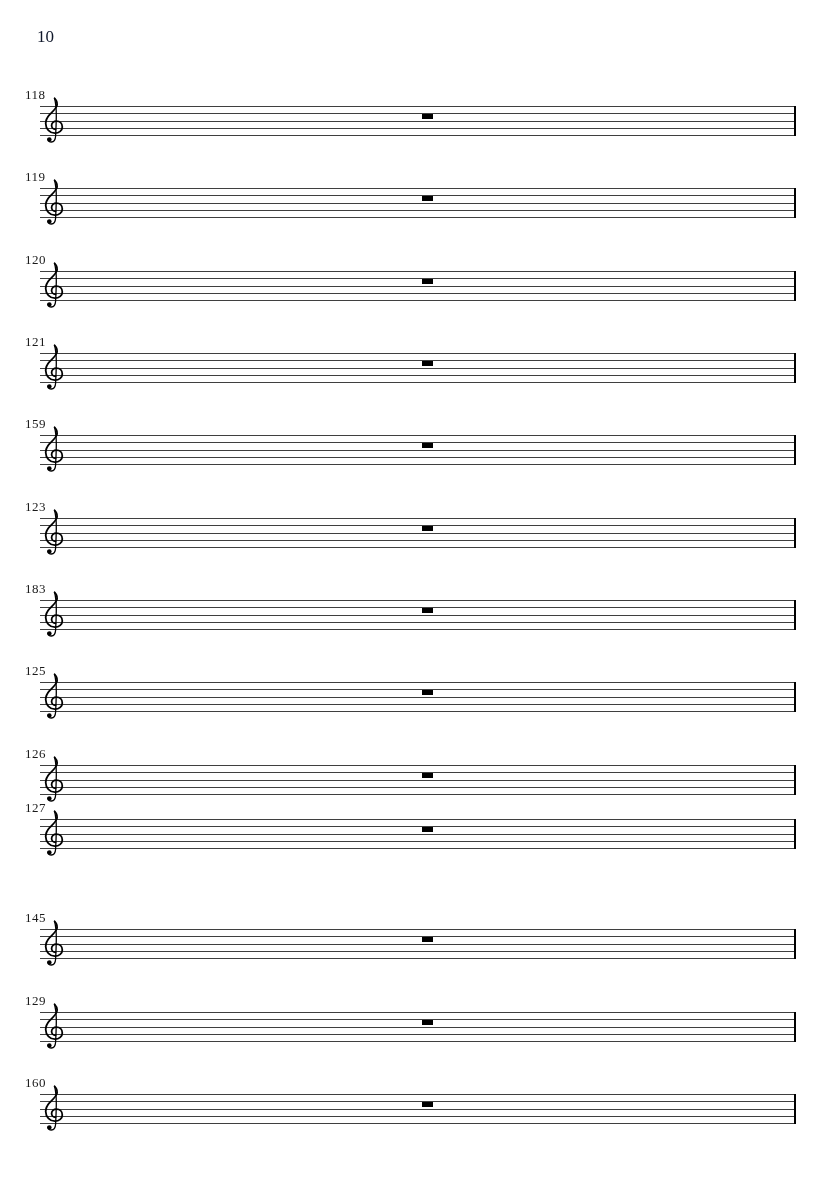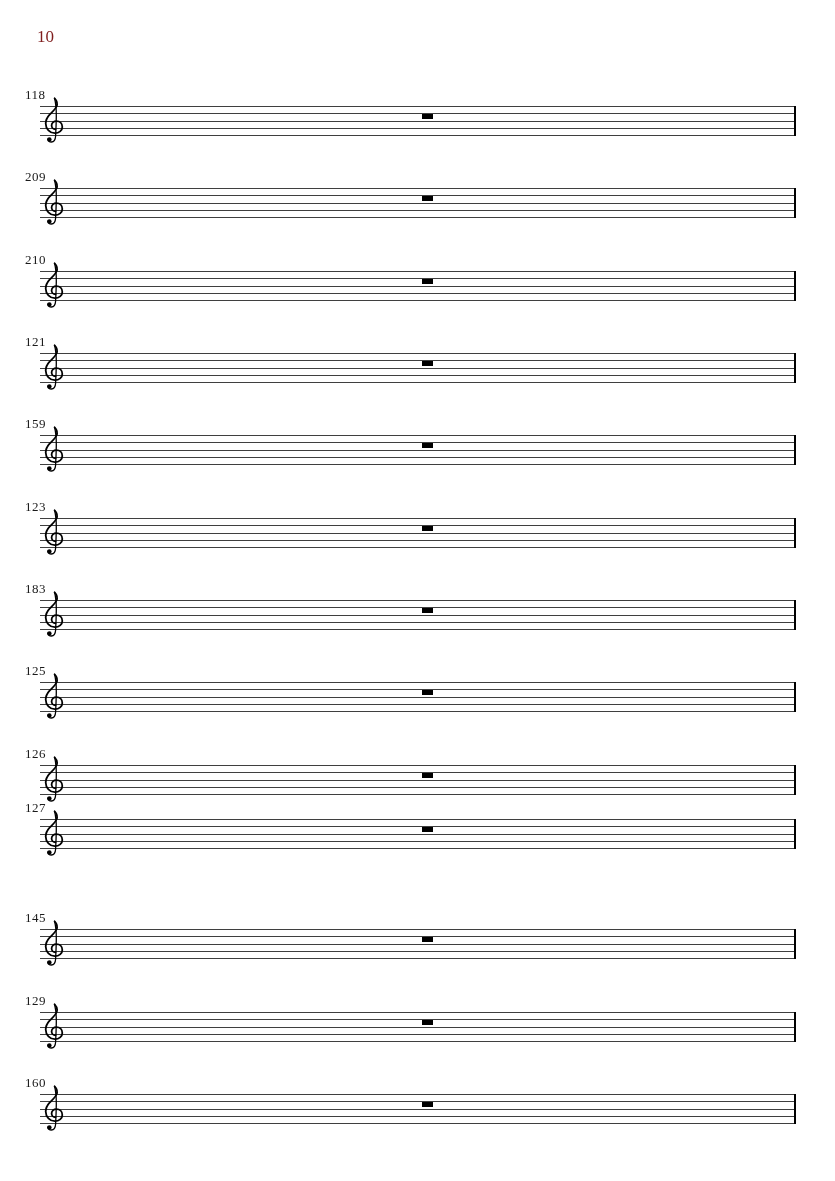--- a/index.html
+++ b/index.html
@@ -4,21 +4,21 @@
 <style>
   html,body{margin:0;padding:0;}
   body{
     width:835px;height:1181px;position:relative;
     background:#ffffff;overflow:hidden;
     font-family:"Liberation Serif","DejaVu Serif",serif;
     color:#000;
   }
   .page-number{
     position:absolute;left:37px;top:28px;
-    font-size:17px;line-height:18px;color:#7f1d1d;
+    font-size:17px;line-height:18px;color:#0f172a;
   }
   .staff{
     position:absolute;left:0;width:684px;height:30px;
   }
   .mnum{
     position:absolute;left:25px;top:-18px;
     font-size:13px;line-height:14px;color:#1a1a1a;
     letter-spacing:0.5px;
   }
   .lines{
@@ -82,37 +82,37 @@
       <i></i>
     </div>
   <svg class="clef" viewBox="0 0 20 48">
       <use href="#gclef"></use>
     </svg>
   <div class="rest"></div>
   <div class="barline"></div>
 </div>
 
 <div class="staff" style="top:188px">
-  <span class="mnum">209</span>
+  <span class="mnum">119</span>
   <div class="lines">
       <i></i>
       <i></i>
       <i></i>
       <i></i>
       <i></i>
     </div>
   <svg class="clef" viewBox="0 0 20 48">
       <use href="#gclef"></use>
     </svg>
   <div class="rest"></div>
   <div class="barline"></div>
 </div>
 
 <div class="staff" style="top:271px">
-  <span class="mnum">210</span>
+  <span class="mnum">120</span>
   <div class="lines">
       <i></i>
       <i></i>
       <i></i>
       <i></i>
       <i></i>
     </div>
   <svg class="clef" viewBox="0 0 20 48">
       <use href="#gclef"></use>
     </svg>

